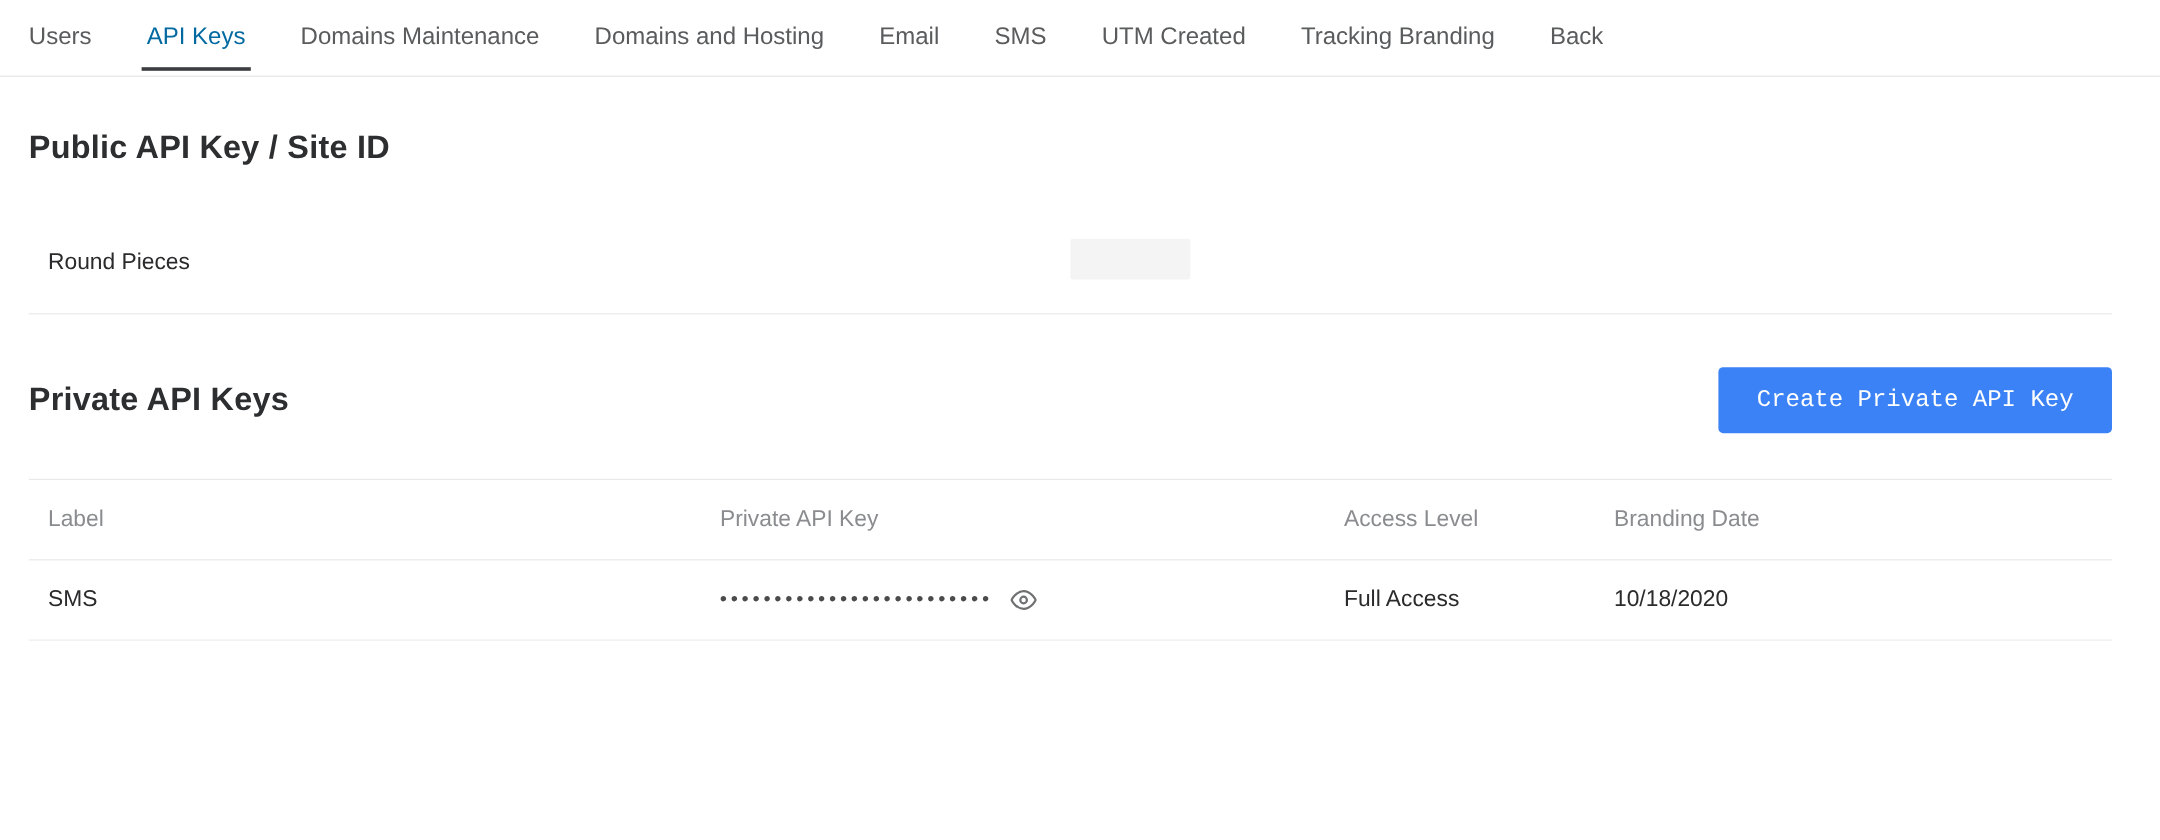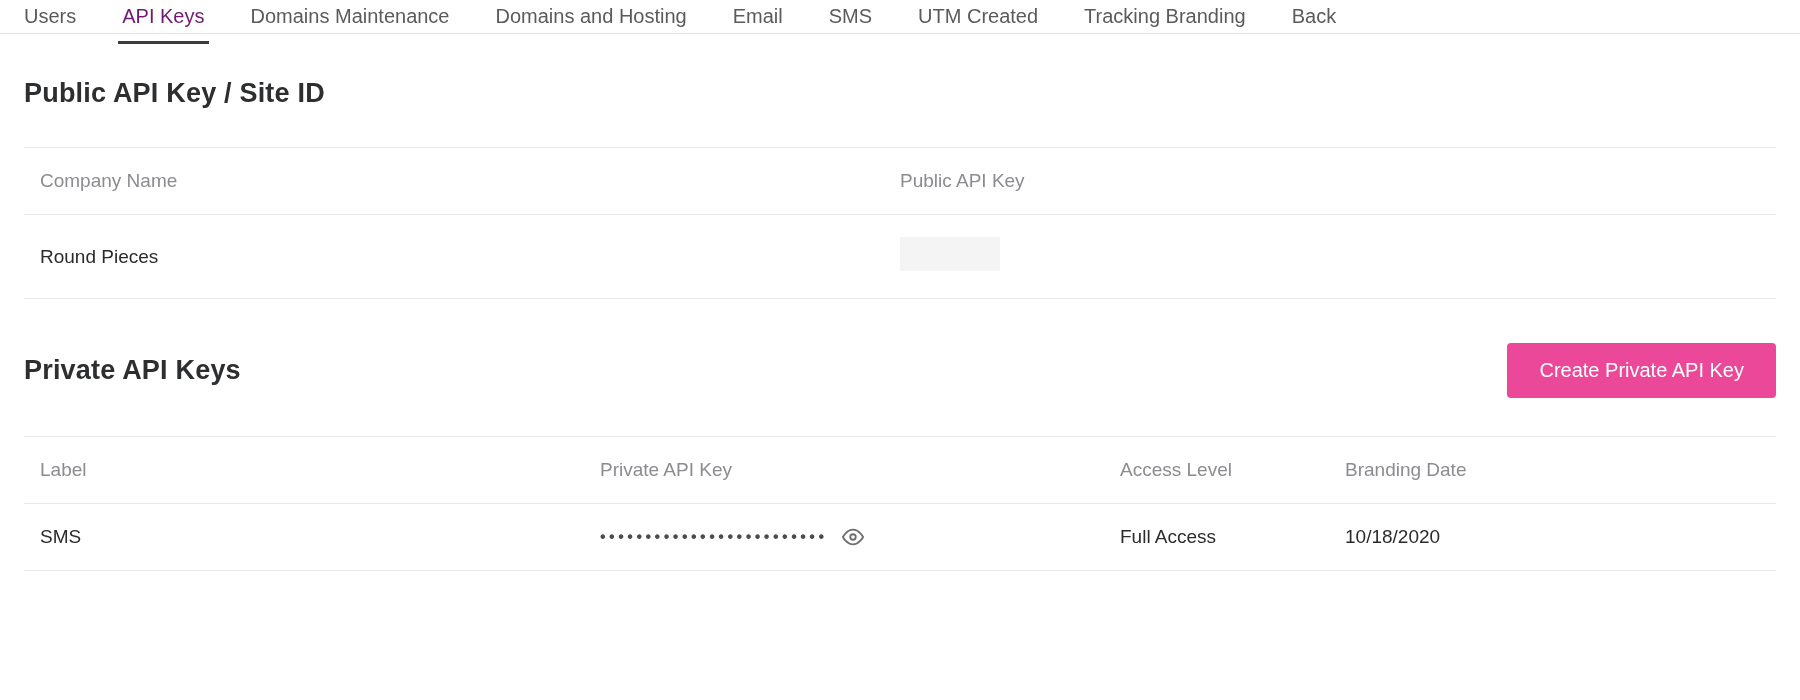--- a/index.html
+++ b/index.html
@@ -15,71 +15,72 @@
       overflow-x: hidden;
     }
 
     
     .tabs {
       display: flex;
       align-items: center;
       gap: 46px;
       padding: 0 8px 0 24px;
       border-bottom: 1px solid #e5e5e7;
-      height: 34px;
+      height: 64px;
       white-space: nowrap;
     }
     .tab {
       font-size: 20px;
       color: #5a5b5d;
       padding: 14px 0 15px 0;
       cursor: pointer;
       position: relative;
     }
     .tab.active {
-      color: #701a75;
+      color: #0369a1;
       font-weight: 500;
     }
     .tab.active::after {
       content: "";
       position: absolute;
       left: -4px;
       right: -4px;
       bottom: -1px;
       height: 3px;
       background: #3b3d40;
     }
 
     
     .section {
-      padding: 44px 24px 0 24px;
+      padding: 44px 40px 0 24px;
     }
     .section-header-row {
       display: flex;
       align-items: center;
       justify-content: space-between;
       margin-bottom: 38px;
     }
     .section-title {
       font-size: 27px;
       font-weight: 600;
       color: #2d2e30;
       letter-spacing: 0.2px;
     }
 
     
     .btn-primary {
-      background: #ec4899;
+      background: #3b82f6;
       color: #ffffff;
       border: none;
       border-radius: 4px;
       font-size: 20px;
       font-weight: 500;
       padding: 16px 32px;
       cursor: pointer;
+      font-family: Liberation Mono, monospace;
     }
 
     
     .table {
       width: 100%;
     }
     .thead, .trow {
       display: grid;
       align-items: center;
       padding: 22px 16px;
@@ -148,24 +149,20 @@
   <div class="tab">UTM Created</div>
   <div class="tab">Tracking Branding</div>
   <div class="tab">Back</div>
 </nav>
 
 <section class="section">
   <div class="section-header-row">
     <h2 class="section-title">Public API Key / Site ID</h2>
   </div>
   <div class="table public">
-    <div class="thead">
-      <div class="th">Company Name</div>
-      <div class="th">Public API Key</div>
-    </div>
     <div class="trow">
       <div class="td">Round Pieces</div>
       <div class="td">
         <span class="redacted-box"></span>
       </div>
     </div>
   </div>
 </section>
 
 <section class="section">

